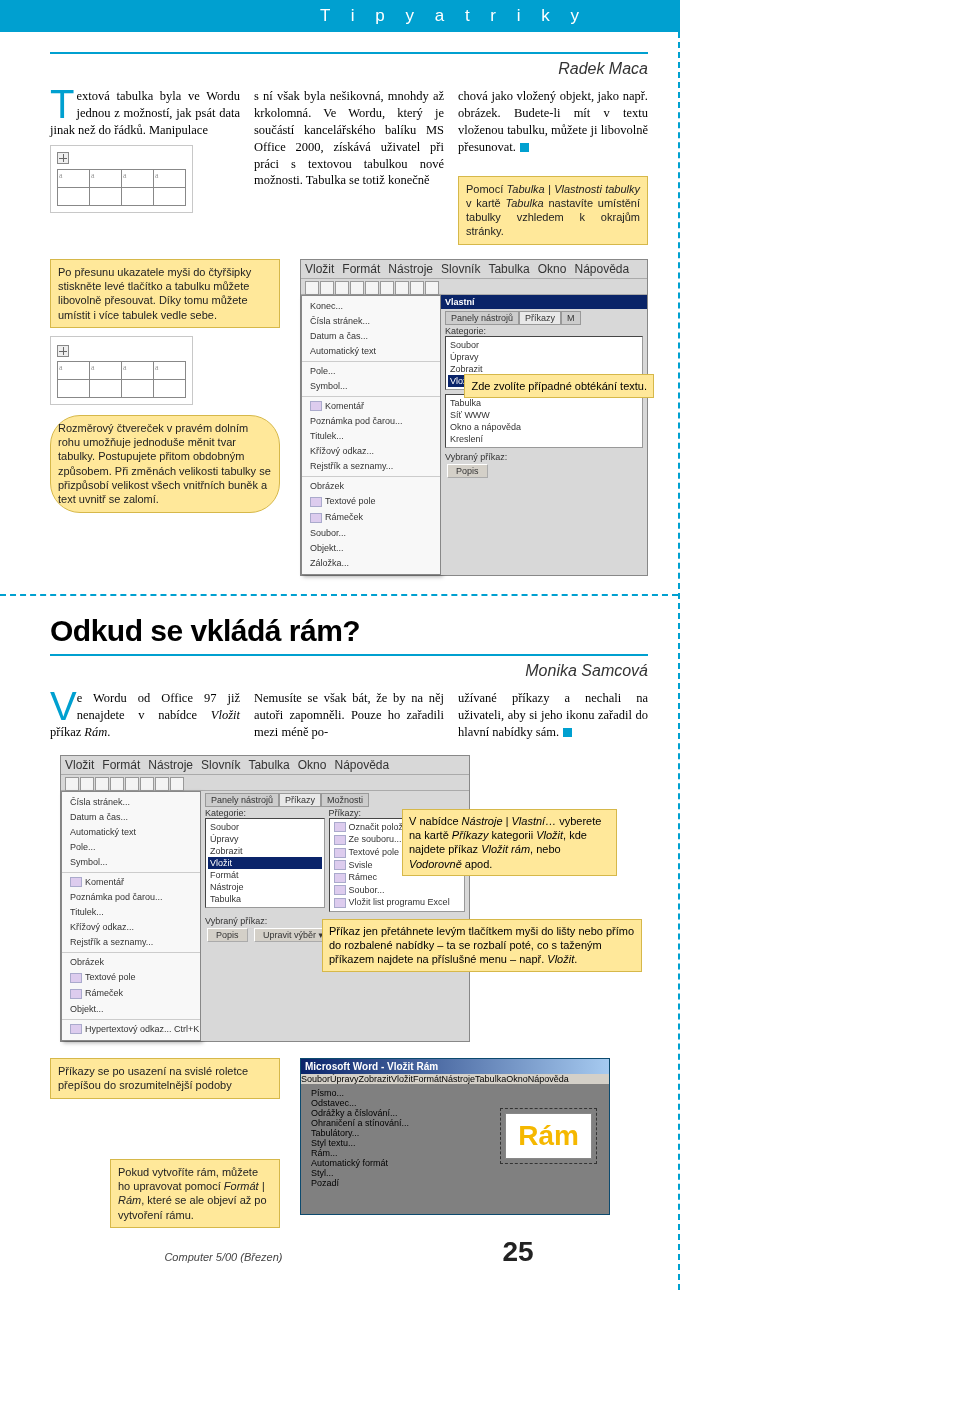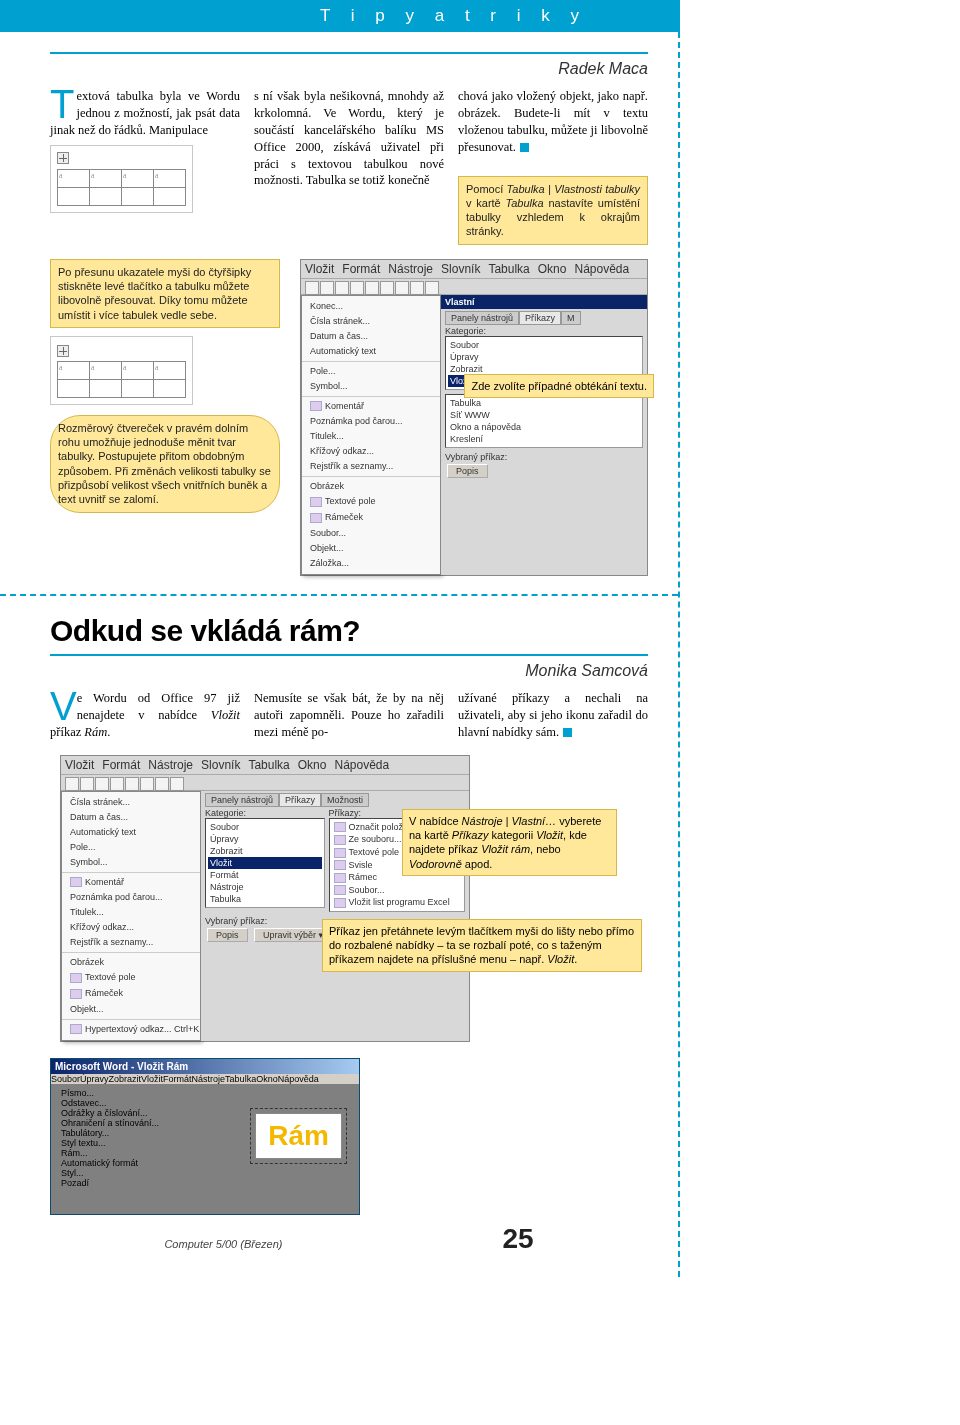--- a/index.html
+++ b/index.html
@@ -282,20 +282,26 @@
       <div class="overlay-callout" style="top:54px; left:342px; width:215px;">
         <span>V nabídce </span><i>Nástroje | Vlastní…</i><span> vyberete na kartě </span><i>Příkazy</i><span> kategorii </span><i>Vložit</i><span>, kde najdete příkaz </span><i>Vložit rám</i><span>, nebo </span><i>Vodorovně</i><span> apod.</span>
       </div>
 
       <div class="overlay-callout" style="top:164px; left:262px; width:320px;">
         <span>Příkaz jen přetáhnete levým tlačítkem myši do lišty nebo přímo do rozbalené nabídky – ta se rozbalí poté, co s taženým příkazem najdete na příslušné menu – např. </span><i>Vložit</i><span>.</span>
       </div>
     </div>
 
     <div style="display:flex; gap:20px; margin-top:16px; align-items:flex-start;">
+      <div style="flex:0 0 230px;">
+        <div class="callout">Příkazy se po usazení na svislé roletce přepíšou do srozumitelnější podoby</div>
+        <div class="callout" style="margin-top:60px; margin-left:60px;">
+          <span>Pokud vytvoříte rám, můžete ho upravovat pomocí </span><i>Formát | Rám</i><span>, které se ale objeví až po vytvoření rámu.</span>
+        </div>
+      </div>
       <div style="flex:1;">
         <div class="word-window">
           <div class="word-titlebar">Microsoft Word - Vložit Rám</div>
           <div class="menubar">
             <span>Soubor</span><span>Úpravy</span><span>Zobrazit</span><span>Vložit</span><span>Formát</span><span>Nástroje</span><span>Tabulka</span><span>Okno</span><span>Nápověda</span>
           </div>
           <div class="toolbar"><span class="tb-icon"></span><span class="tb-icon"></span><span class="tb-icon"></span><span class="tb-icon"></span><span class="tb-icon"></span><span class="tb-icon"></span><span class="tb-icon"></span></div>
           <div class="word-canvas">
             <div class="menu-open" style="position:absolute; left:10px; top:4px; width:130px;">
               <div class="mi"><span class="menu-icon"></span><span>Písmo...</span></div>

